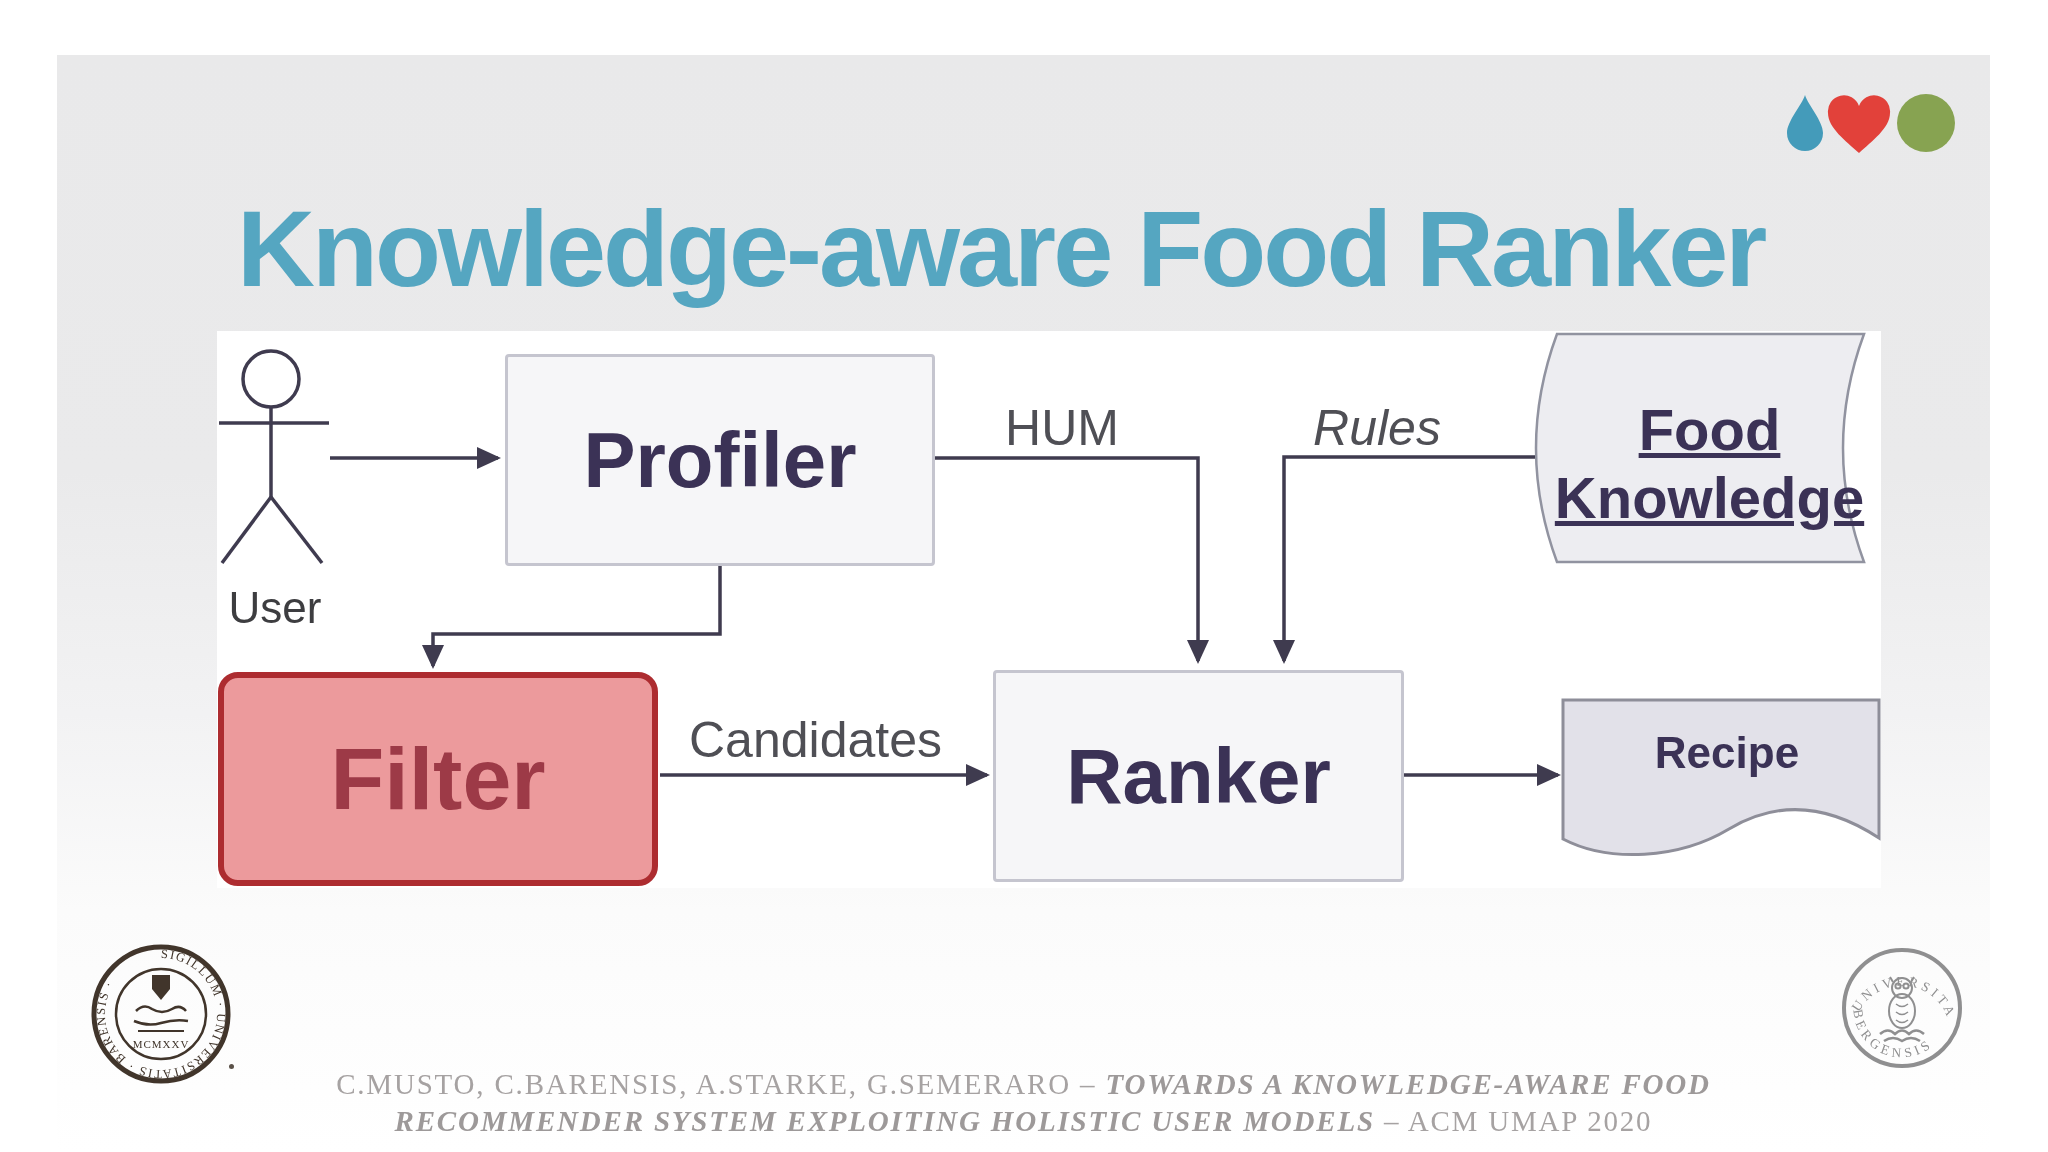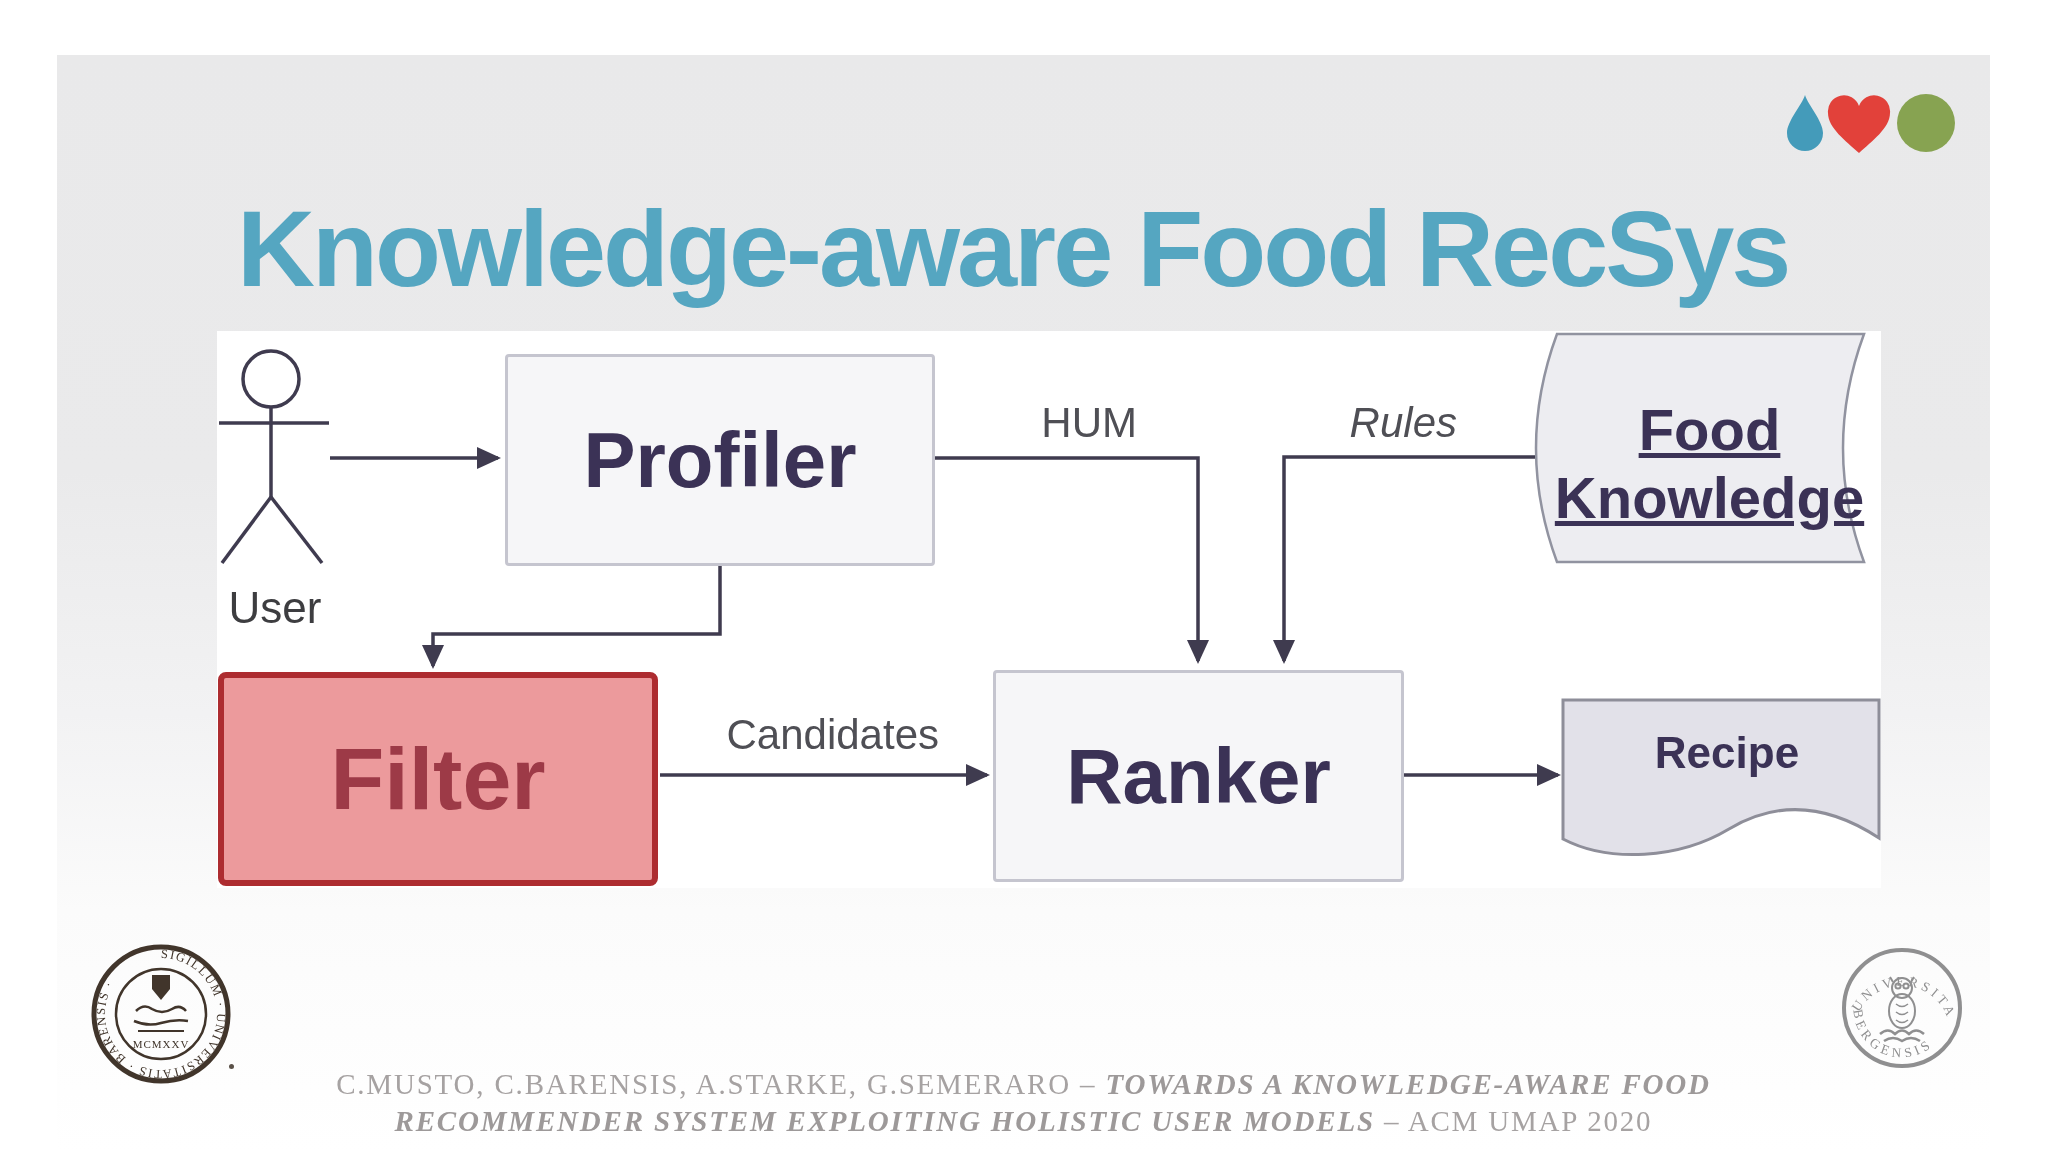--- a/index.html
+++ b/index.html
@@ -26,30 +26,30 @@
   .diagram-svg{position:absolute;left:0;top:0;}
   .node{
     position:absolute;display:flex;align-items:center;justify-content:center;
     box-sizing:border-box;color:#3b3256;font-weight:bold;
   }
   .proc{background:#f6f6f8;border:3px solid #c5c5cf;border-radius:4px;font-size:78px;}
   .node-profiler{left:288px;top:23px;width:430px;height:212px;}
   .node-ranker{left:776px;top:339px;width:411px;height:212px;align-items:center;}
   .node-filter{
     left:1px;top:341px;width:440px;height:214px;
-    background:#ec9a9c;border:6px solid #ad2c30;border-radius:8px;
+    background:#ec9a9c;border:6px solid #ad2c30;border-radius:20px;
     color:#9d3a47;font-size:88px;
   }
   .shape-label{
     position:absolute;text-align:center;color:#3b3256;font-weight:bold;line-height:1.18;
   }
   .label-fk{left:1335px;top:65px;width:315px;font-size:58px;text-decoration:underline;}
   .label-recipe{left:1390px;top:396px;width:240px;font-size:44px;}
   .edge-label{
-    position:absolute;text-align:right;color:#4f4f55;font-size:42px;font-weight:normal;
+    position:absolute;text-align:center;color:#4f4f55;font-size:50px;font-weight:normal;
   }
   .label-hum{left:770px;top:68px;width:150px;}
   .label-rules{left:1080px;top:68px;width:160px;font-style:italic;}
   .label-candidates{left:472px;top:380px;width:250px;}
   .label-user{left:3px;top:252px;width:110px;text-align:center;color:#3d3d40;font-size:44px;}
   
   .logo{position:absolute;}
   .logo-bari{left:88px;top:941px;width:146px;height:146px;}
   .logo-bergen{left:1840px;top:946px;width:124px;height:124px;}
   .tiny-dot{position:absolute;left:229px;top:1064px;width:5px;height:5px;border-radius:50%;background:#5a5148;}
@@ -71,21 +71,21 @@
     <path d="M20 2 C23 12 38 28 38 40 A18 18 0 1 1 2 40 C2 28 17 12 20 2 Z" fill="#449bba"></path>
   </svg>
   <svg style="left:48px;top:7px;" width="66" height="58" viewBox="0 0 66 58">
     <path d="M33 58 C20 46 2 33 2 18 A16 16 0 0 1 33 11 A16 16 0 0 1 64 18 C64 33 46 46 33 58 Z" fill="#e2413a"></path>
   </svg>
   <svg style="left:119px;top:6px;" width="58" height="58" viewBox="0 0 58 58">
     <circle cx="29" cy="29" r="29" fill="#87a351"></circle>
   </svg>
 </div>
 
-<div class="title">Knowledge-aware Food RecSys</div>
+<div class="title">Knowledge-aware Food Ranker</div>
 
 <div class="panel">
 
   <svg class="diagram-svg" width="1664" height="557" viewBox="0 0 1664 557">
     <defs>
       <marker id="arr" markerUnits="userSpaceOnUse" markerWidth="24" markerHeight="22" refX="21" refY="11" orient="auto">
         <path d="M0,0 L24,11 L0,22 Z" fill="#3f3b4f"></path>
       </marker>
     </defs>
 

